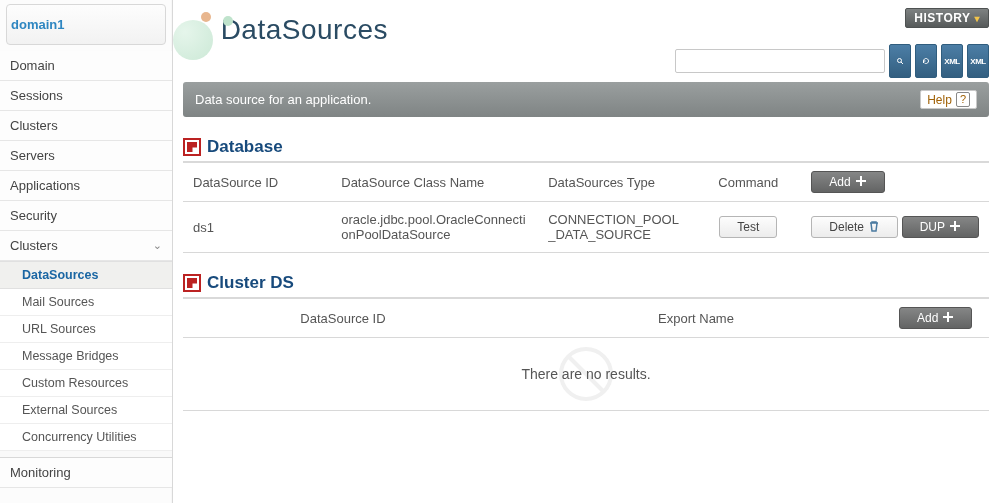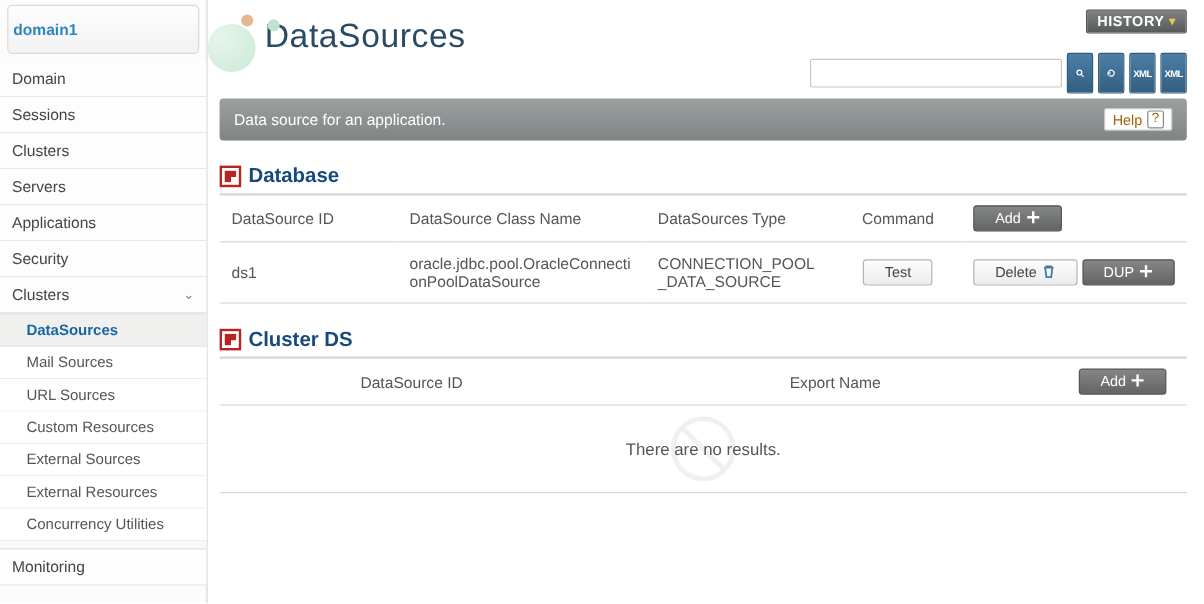--- a/index.html
+++ b/index.html
@@ -82,23 +82,23 @@
     <div class="side-item"><span>Applications</span></div>
     <div class="side-item"><span>Security</span></div>
     <div class="side-item expandable">
       <span>Clusters</span>
       <span class="chev">⌄</span>
     </div>
     <div class="sub-wrap">
       <div class="side-sub active"><span>DataSources</span></div>
       <div class="side-sub"><span>Mail Sources</span></div>
       <div class="side-sub"><span>URL Sources</span></div>
+      <div class="side-sub"><span>Message Bridges</span></div>
       <div class="side-sub"><span>Custom Resources</span></div>
       <div class="side-sub"><span>External Sources</span></div>
-      <div class="side-sub"><span>External Resources</span></div>
       <div class="side-sub"><span>Concurrency Utilities</span></div>
     </div>
     <div class="side-gap"></div>
     <div class="side-item"><span>Monitoring</span></div>
 
   </aside>
 
   <main class="main">
     <div class="topbar">
       <div>

